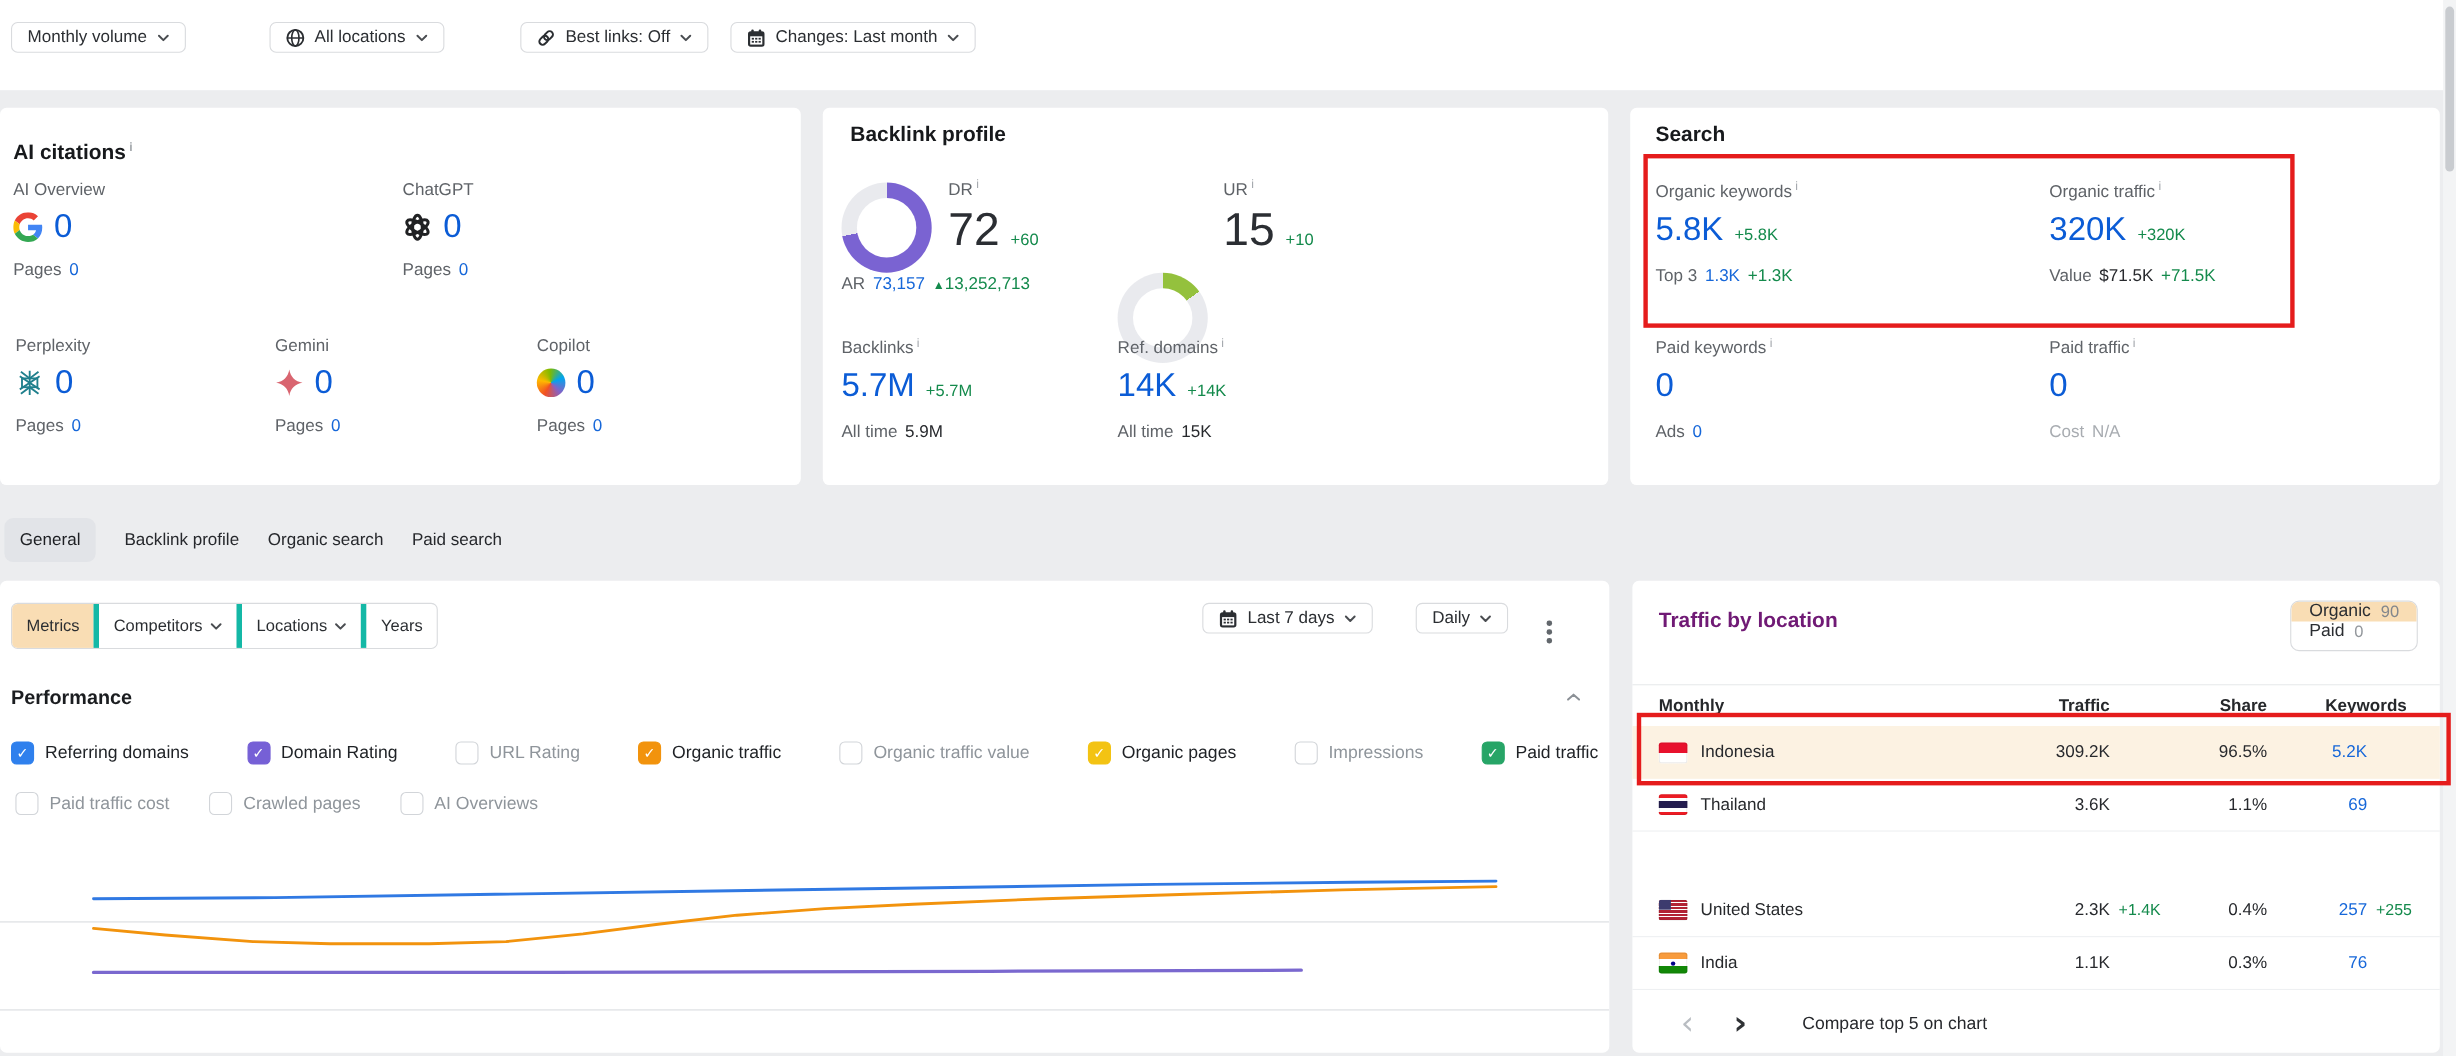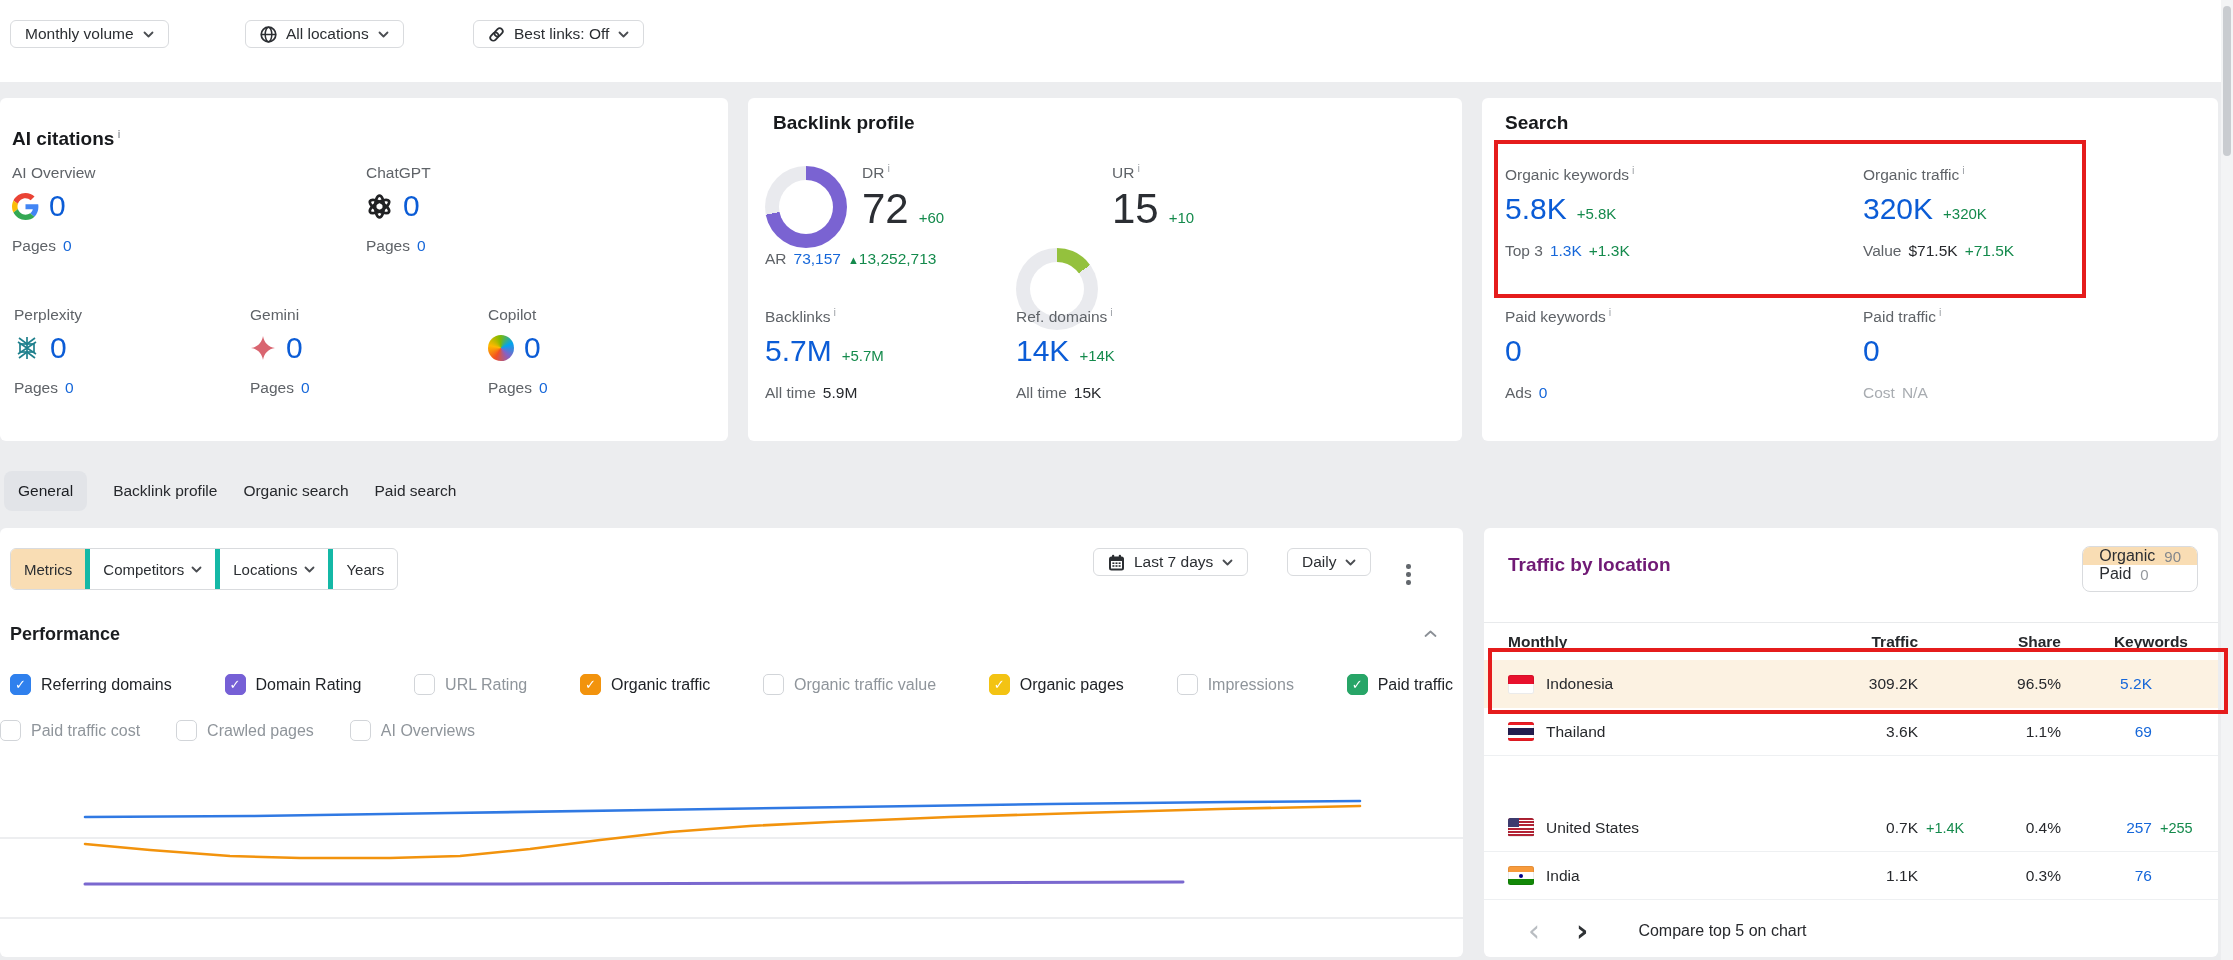--- a/index.html
+++ b/index.html
@@ -168,20 +168,29 @@
     <span>All locations</span>
     <svg class="chev" viewBox="0 0 11 7">
         <use href="#i-chev"></use>
       </svg>
   </button>
   <button class="btn" style="left:473px;">
     <svg class="icon16" viewBox="0 0 17 17">
         <use href="#i-link"></use>
       </svg>
     <span>Best links: Off</span>
+    <svg class="chev" viewBox="0 0 11 7">
+        <use href="#i-chev"></use>
+      </svg>
+  </button>
+  <button class="btn" style="left:664px;">
+    <svg class="icon16" viewBox="0 0 17 17">
+        <use href="#i-cal"></use>
+      </svg>
+    <span>Changes: Last month</span>
     <svg class="chev" viewBox="0 0 11 7">
         <use href="#i-chev"></use>
       </svg>
   </button>
 </div>
 
 <div class="card" style="left:0; top:98px; width:728px; height:343px;">
   <div class="abs cardtitle" style="left:12px; top:30px;"><span>AI citations</span><sup class="info"></sup></div>
 
   <div class="abs" style="left:12px; top:66px;">
@@ -438,21 +447,21 @@
     <label class="cbwrap unchecked">
         <span class="cbbox"></span>
         <span class="cblabel">Impressions</span>
       </label>
     <label class="cbwrap">
         <span class="cbbox" style="background: rgb(39, 165, 103); border-color: rgb(39, 165, 103);">✓</span>
         <span class="cblabel">Paid traffic</span>
       </label>
   </div>
 
-  <div class="cbrow" style="left:0; top:192px; gap:36px;">
+  <div class="cbrow" style="left:14px; top:192px; gap:36px;">
     <label class="cbwrap unchecked">
         <span class="cbbox"></span>
         <span class="cblabel">Paid traffic cost</span>
       </label>
     <label class="cbwrap unchecked">
         <span class="cbbox"></span>
         <span class="cblabel">Crawled pages</span>
       </label>
     <label class="cbwrap unchecked">
         <span class="cbbox"></span>
@@ -508,21 +517,21 @@
       </div>
     <div class="num"><span>3.6K</span></div>
     <div class="num">1.1%</div>
     <div class="num"><span class="bluelink">69</span></div>
   </div>
   <div class="trow" style="top:276px;">
     <div class="cname">
         <span class="flag flag-us"></span>
         <span>United States</span>
       </div>
-    <div class="num"><span>0.7K</span><span class="delta-abs green">+1.4K</span></div>
+    <div class="num"><span>2.3K</span><span class="delta-abs green">+1.4K</span></div>
     <div class="num">0.4%</div>
     <div class="num"><span class="bluelink">257</span><span class="delta-abs green">+255</span></div>
   </div>
   <div class="trow" style="top:324px;">
     <div class="cname">
         <span class="flag flag-in"></span>
         <span>India</span>
       </div>
     <div class="num"><span>1.1K</span></div>
     <div class="num">0.3%</div>

